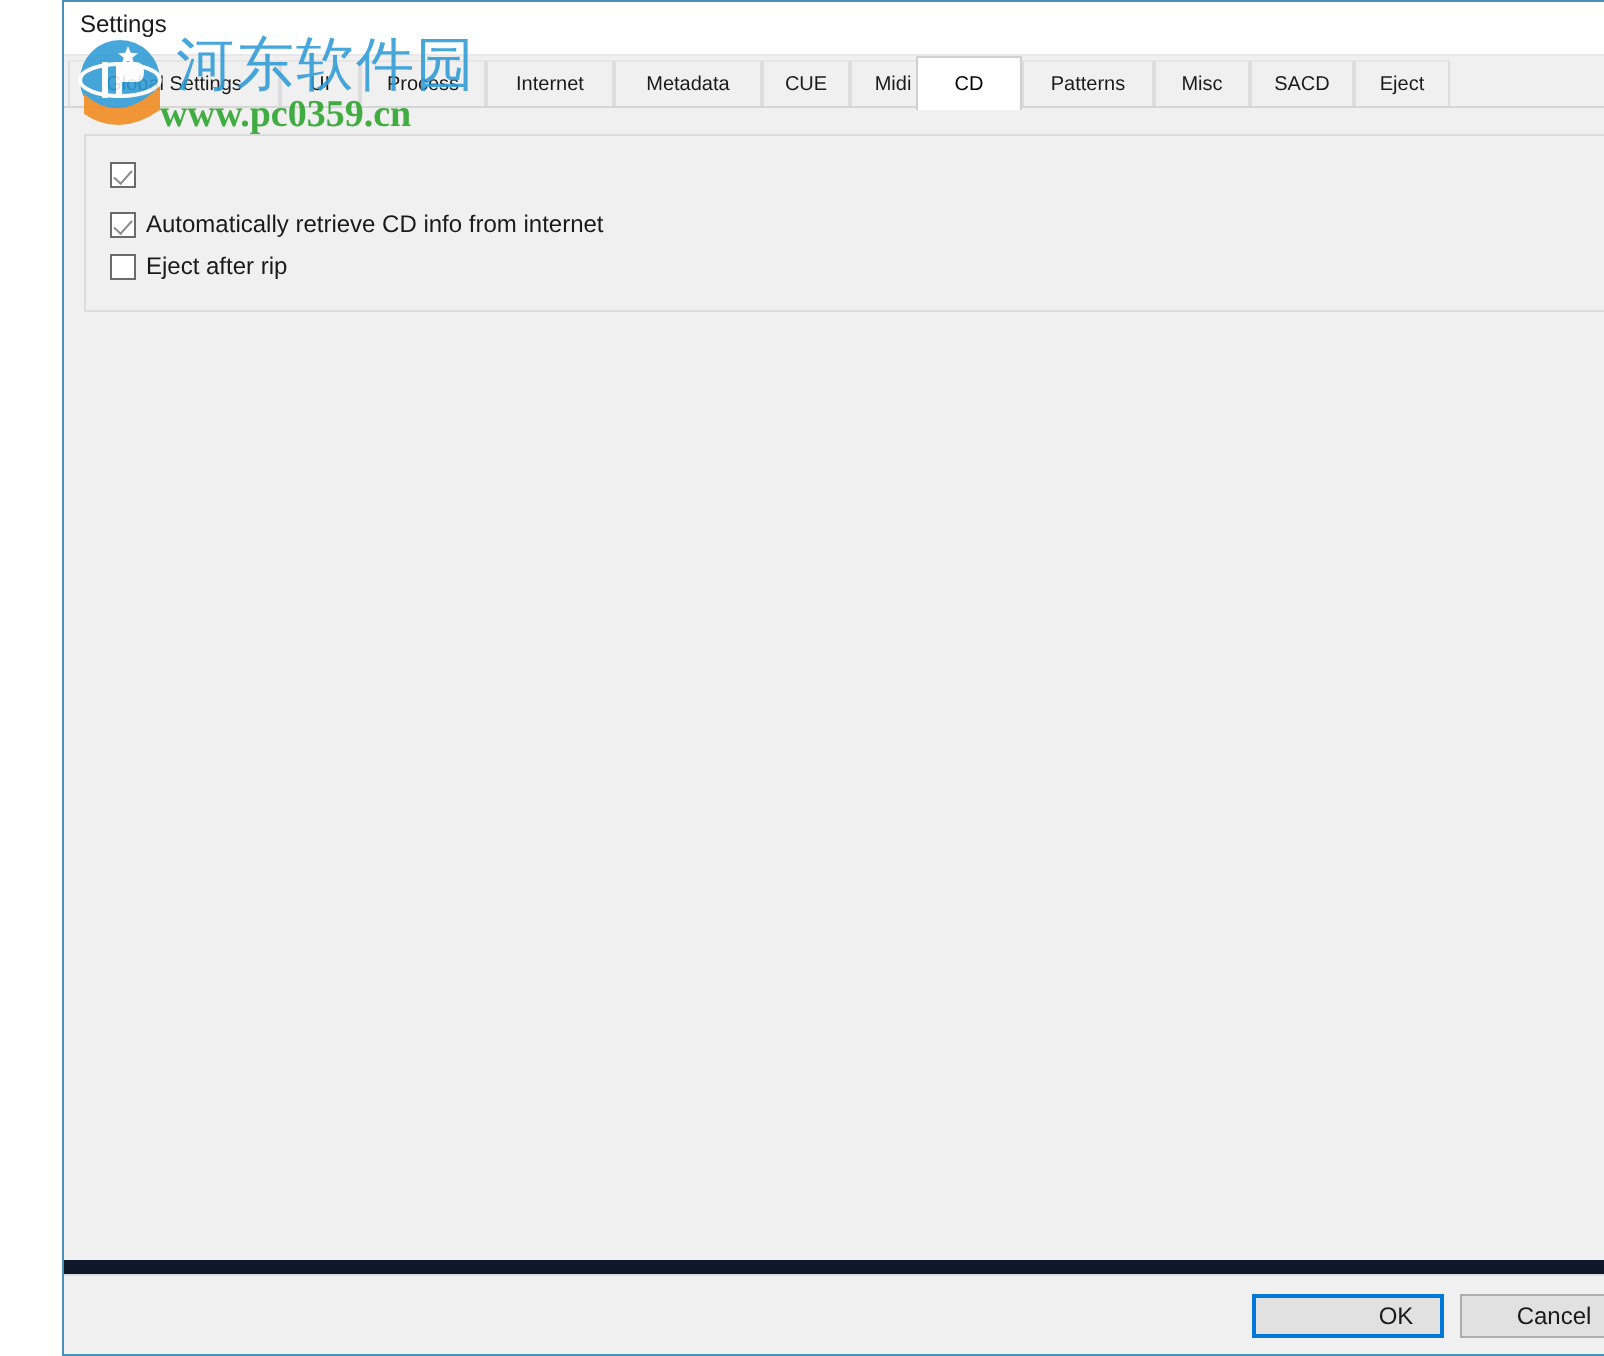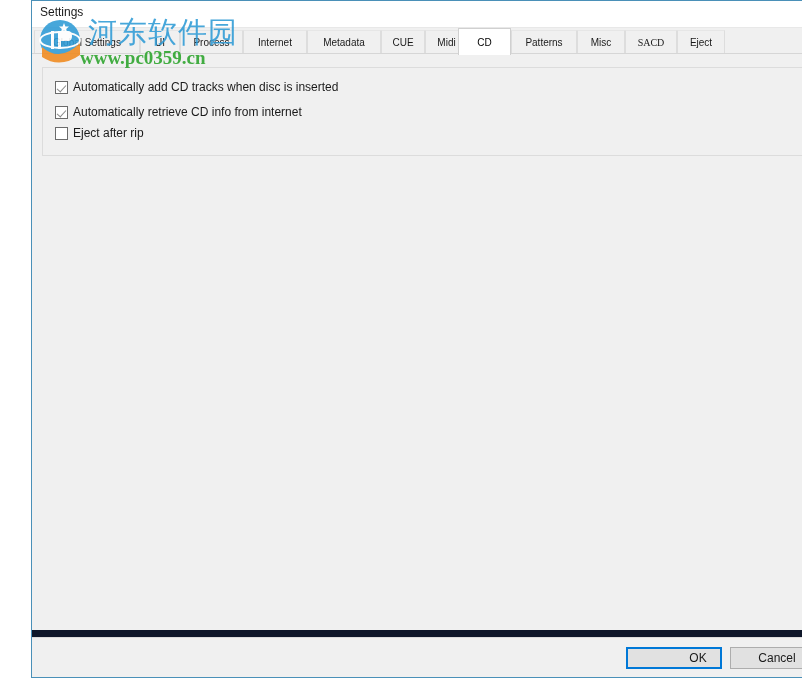--- a/index.html
+++ b/index.html
@@ -274,35 +274,34 @@
     </div>
     <div class="tab selected" style="left:426px;width:53px;">
       <span>CD</span>
     </div>
     <div class="tab" style="left:479px;width:66px;">
       <span>Patterns</span>
     </div>
     <div class="tab" style="left:545px;width:48px;">
       <span>Misc</span>
     </div>
-    <div class="tab" style="left:593px;width:52px;font-family:Liberation Serif, serif;">
+    <div class="tab" style="left:593px;width:52px;">
       <span>SACD</span>
     </div>
     <div class="tab" style="left:645px;width:48px;">
       <span>Eject</span>
     </div>
   </div>
   <div id="tabstrip-line"></div>
 
   <div id="content">
     <div id="groupbox">
 
       <div class="checkrow" style="top:10px;">
         <span class="cbox checked"></span>
-        <span class="clabel">Automatically add CD tracks when disc is inserted</span>
       </div>
 
       <div class="checkrow" style="top:35px;">
         <span class="cbox checked"></span>
         <span class="clabel">Automatically retrieve CD info from internet</span>
       </div>
 
       <div class="checkrow" style="top:56px;">
         <span class="cbox"></span>
         <span class="clabel">Eject after rip</span>

